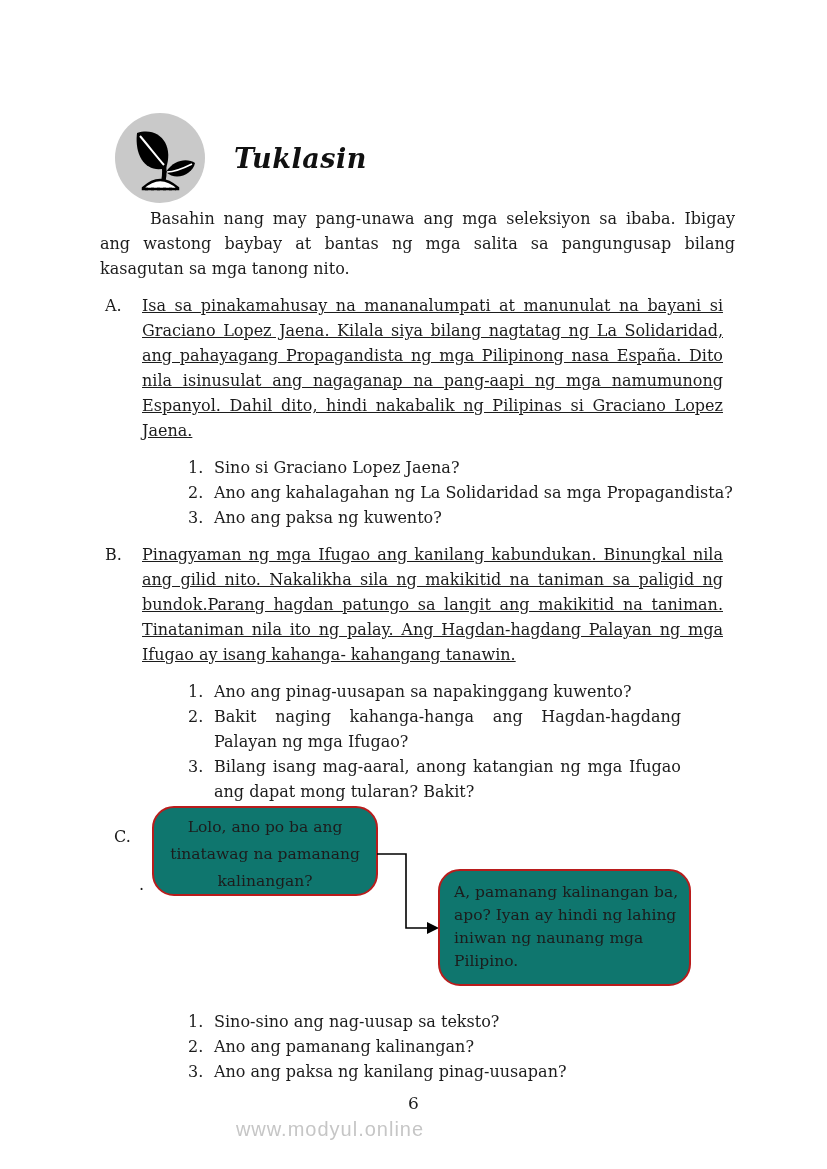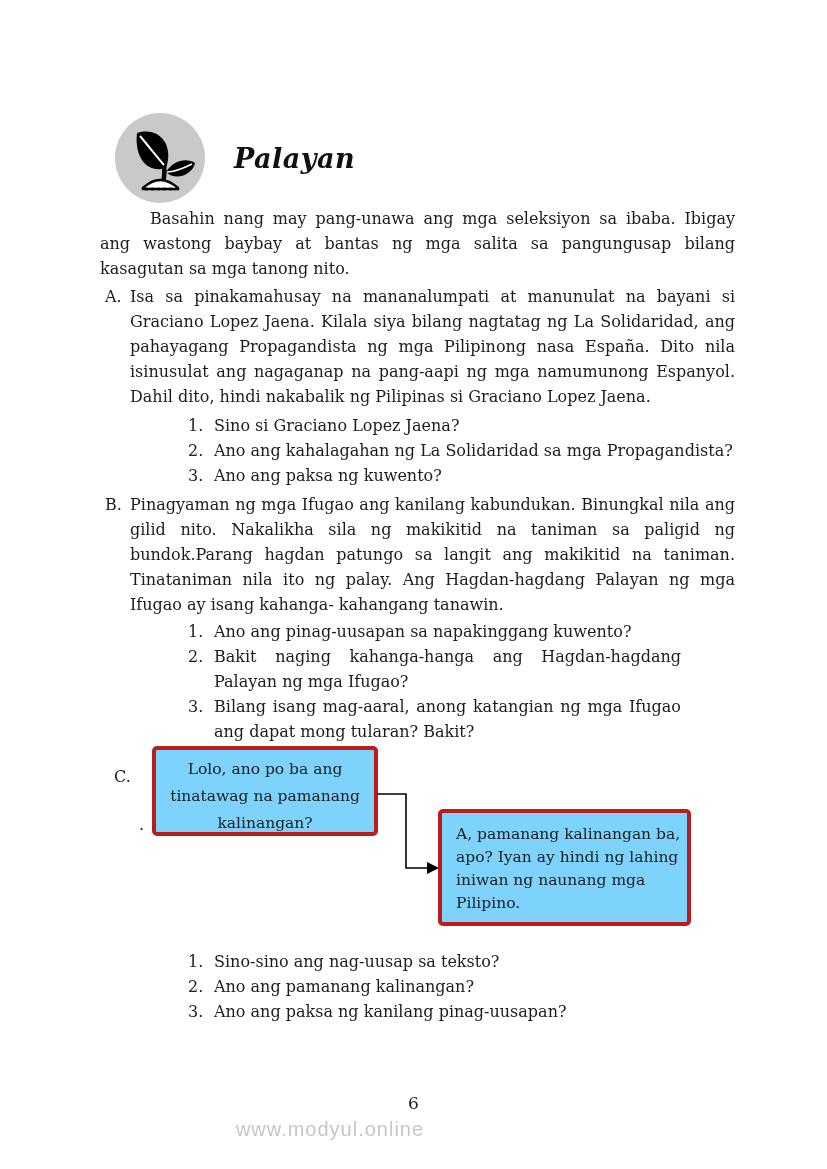--- a/index.html
+++ b/index.html
@@ -22,35 +22,35 @@
   
   .content {
     position:absolute; top:206px; left:100px; width:635px;
     font-size:16px; line-height:25px;
   }
   .intro { margin:0 0 3px 0; text-align:justify; text-indent:50px; }
   .section { position:relative; padding-left:30px; margin:0; }
   .section.sec-a { margin-top:3px; }
   .section.sec-b { margin-top:4px; }
   .section-label { position:absolute; left:5px; top:0; }
-  .section-para { margin:0; text-align:justify; }
+  .section-para { margin:12px; text-align:justify;text-decoration:underline; }
   .q-list { margin:4px 0 0 88px; }
   .q-list.tight { margin-top:2px; }
   .q-row { display:flex; }
   .q-num { width:26px; flex:0 0 auto; }
   .q-text { flex:1; }
   .q-row.nowrap .q-text { white-space:nowrap; }
   .q-list.justified .q-text { text-align:justify; padding-right:54px; }
   
   .c-section { position:relative; height:180px; margin-top:2px; }
   .c-label { position:absolute; left:14px; top:18px; }
   .c-period { position:absolute; left:39px; top:66px; }
   .bubble {
     position:absolute; box-sizing:border-box;
-    border:4px solid #b91c1c; border-radius:5px; background:#7dd3fc;
+    border:2px solid #b91c1c; border-radius:22px; background:#0f766e;
     font-size:15.5px;
   }
   .bubble-1 { left:52px; top:0; width:226px; height:90px;
               text-align:center; line-height:27px; padding:6px 4px 0 4px; }
   .bubble-2 { left:338px; top:63px; width:253px; height:117px;
               text-align:left; line-height:23px; padding:10px 5px 0 14px; }
   .connector { position:absolute; left:277px; top:42px; width:64px; height:86px; }
   
   .page-number {
     position:absolute; top:1093px; left:0; width:827px;
@@ -76,21 +76,21 @@
       <path d="M26,24 C36,36 44,46 50,53" stroke="#fff" stroke-width="2" fill="none"></path>
 
       <path d="M52,60 C60,47 74,46 81,51 C79,62 62,70 52,60 Z" fill="#000"></path>
       <path d="M78,52 C70,56 60,60 53,60" stroke="#fff" stroke-width="1.6" fill="none"></path>
 
       <path d="M50,54 C51,62 50,68 48,74" stroke="#000" stroke-width="4.5" fill="none"></path>
 
       <path d="M29,76 Q46,60 64,76 L64,77 L29,77 Z" fill="#fff" stroke="#000" stroke-width="2.5"></path>
       <line x1="31" y1="77" x2="62" y2="77" stroke="#000" stroke-width="2.5" stroke-dasharray="3,3"></line>
     </svg>
-    <div class="title">Palayan</div>
+    <div class="title">Tuklasin</div>
   </div>
 
   <div class="content">
 
     <p class="intro">Basahin nang may pang-unawa ang mga seleksiyon sa ibaba. Ibigay ang wastong baybay at bantas ng mga salita sa pangungusap bilang kasagutan sa mga tanong nito.</p>
 
     <div class="section sec-a">
       <span class="section-label">A.</span>
       <p class="section-para">Isa sa pinakamahusay na mananalumpati at manunulat na bayani si Graciano Lopez Jaena. Kilala siya bilang nagtatag ng La Solidaridad, ang pahayagang Propagandista ng mga Pilipinong nasa España. Dito nila isinusulat ang nagaganap na pang-aapi ng mga namumunong Espanyol. Dahil dito, hindi nakabalik ng Pilipinas si Graciano Lopez Jaena.</p>
     </div>

